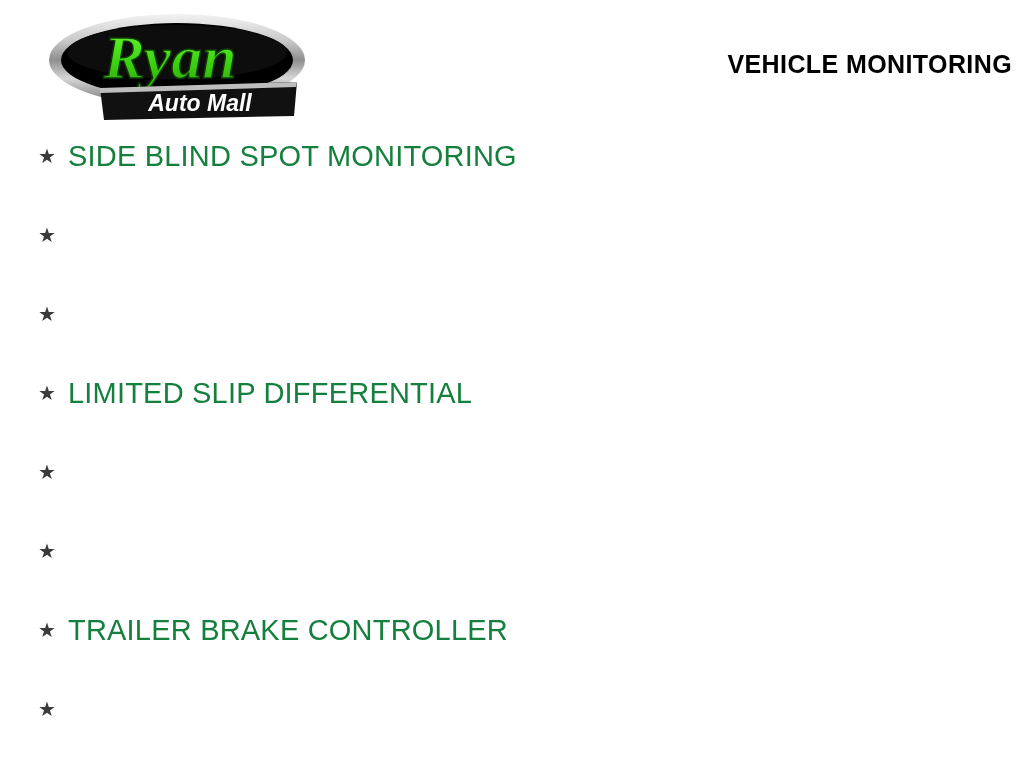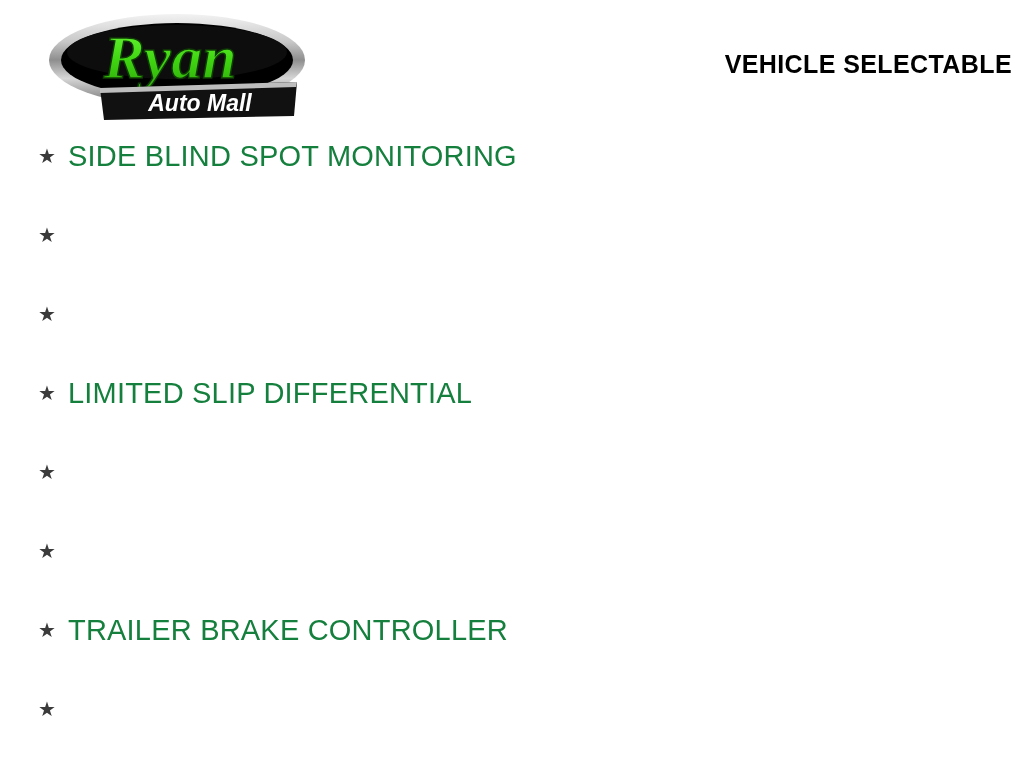--- a/index.html
+++ b/index.html
@@ -110,21 +110,21 @@
         <ellipse cx="135" cy="44" rx="110" ry="27" fill="#0d0d0d"></ellipse>
 
         <text x="128" y="70" text-anchor="middle" font-family="Liberation Serif, serif" font-size="62" font-style="italic" font-weight="bold" fill="url(#greenGrad)" stroke="#0f3d05" stroke-width="1.5">Ryan</text>
 
         <path d="M58 80 L255 74 L252 108 L62 112 Z" fill="#111111"></path>
         <path d="M58 80 L255 74 L254 79 L58 85 Z" fill="#bdbdbd"></path>
         <text x="158" y="103" text-anchor="middle" font-family="Liberation Sans, sans-serif" font-size="23" font-style="italic" font-weight="bold" fill="#ffffff">Auto Mall</text>
       </svg>
     </div>
 
-    <div class="highlights-title">VEHICLE SELECTABLE</div>
+    <div class="highlights-title">VEHICLE MONITORING</div>
   </div>
 
   <ul class="features">
     <li class="feature-item">
       <span class="bullet-star">★</span>
       <span class="feature-text">SIDE BLIND SPOT MONITORING</span>
     </li>
     <li class="feature-item">
       <span class="bullet-star">★</span>
     </li>

